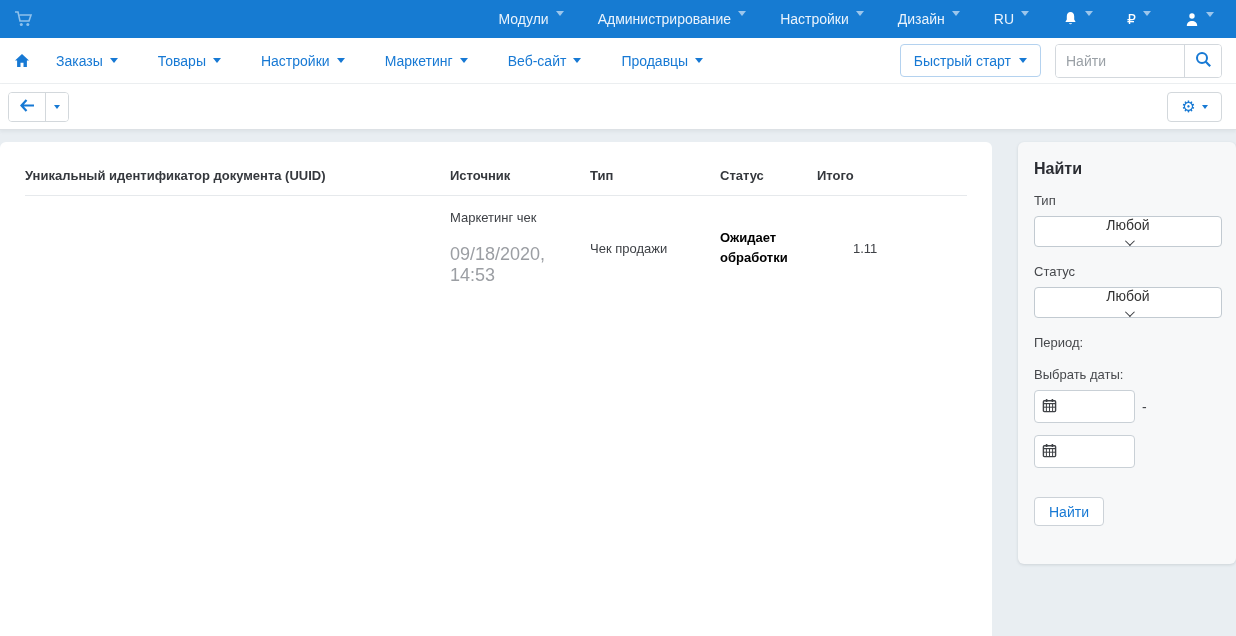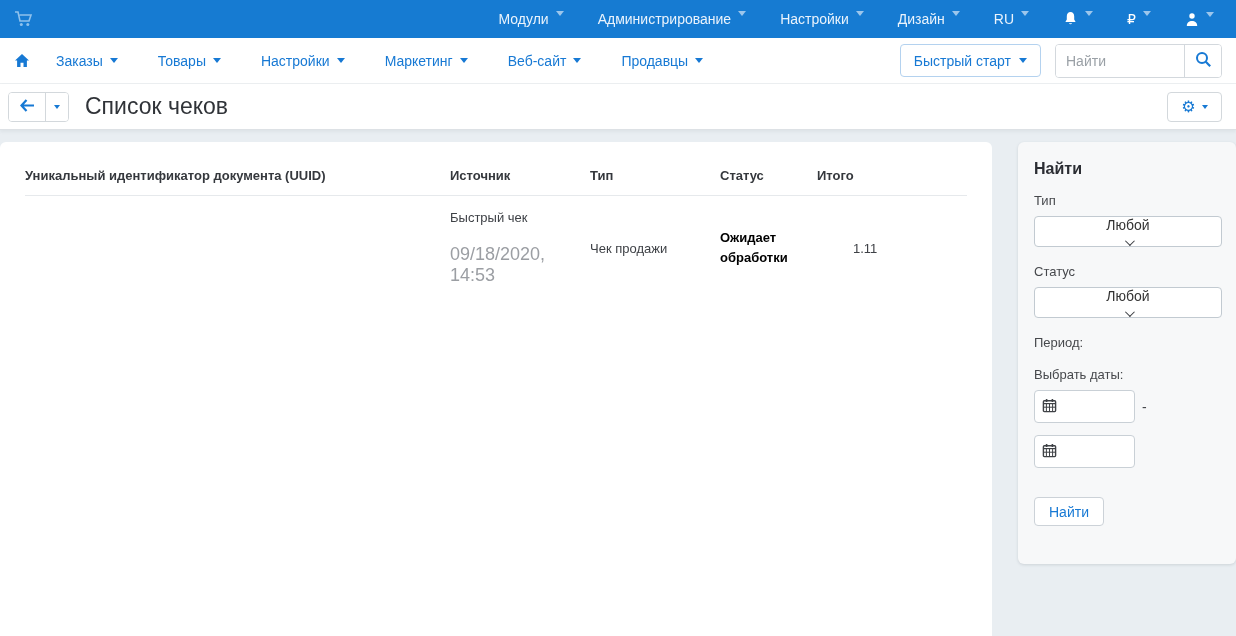--- a/index.html
+++ b/index.html
@@ -179,21 +179,20 @@
       <span>
         <svg width="15" height="13" viewBox="0 0 15 13">
             <path d="M6.5 1 1.5 6.5 6.5 12M1.5 6.5H14" fill="none" stroke="#1779d4" stroke-width="2.2"></path>
           </svg>
       </span>
     </button>
     <button class="back-caret">
         <span class="caret"></span>
       </button>
   </div>
-  <h1 class="page-title">Список чеков</h1>
   <button class="gear-btn">
     <span class="gear-glyph">⚙</span>
     <span class="caret"></span>
   </button>
 </div>
 
 <div class="content">
 
   <div class="main-card">
     <table class="receipts">
@@ -210,21 +209,21 @@
           <th>Источник</th>
           <th>Тип</th>
           <th>Статус</th>
           <th>Итого</th>
         </tr>
       </thead>
       <tbody>
         <tr>
           <td></td>
           <td>
-            <div>Быстрый чек</div>
+            <div>Маркетинг чек</div>
             <div class="src-date">09/18/2020, 14:53</div>
           </td>
           <td>Чек продажи</td>
           <td>
             <a href="#" class="status-link">Ожидает обработки</a>
           </td>
           <td><span class="total-val">1.11</span></td>
         </tr>
       </tbody>
     </table>

